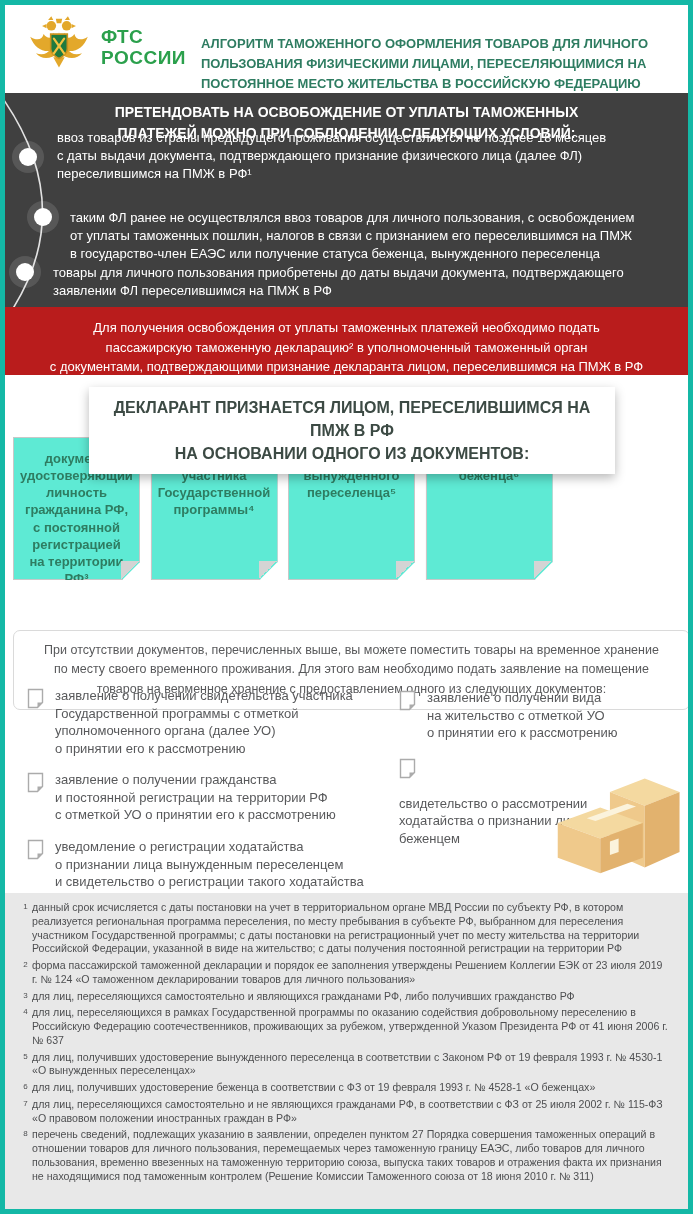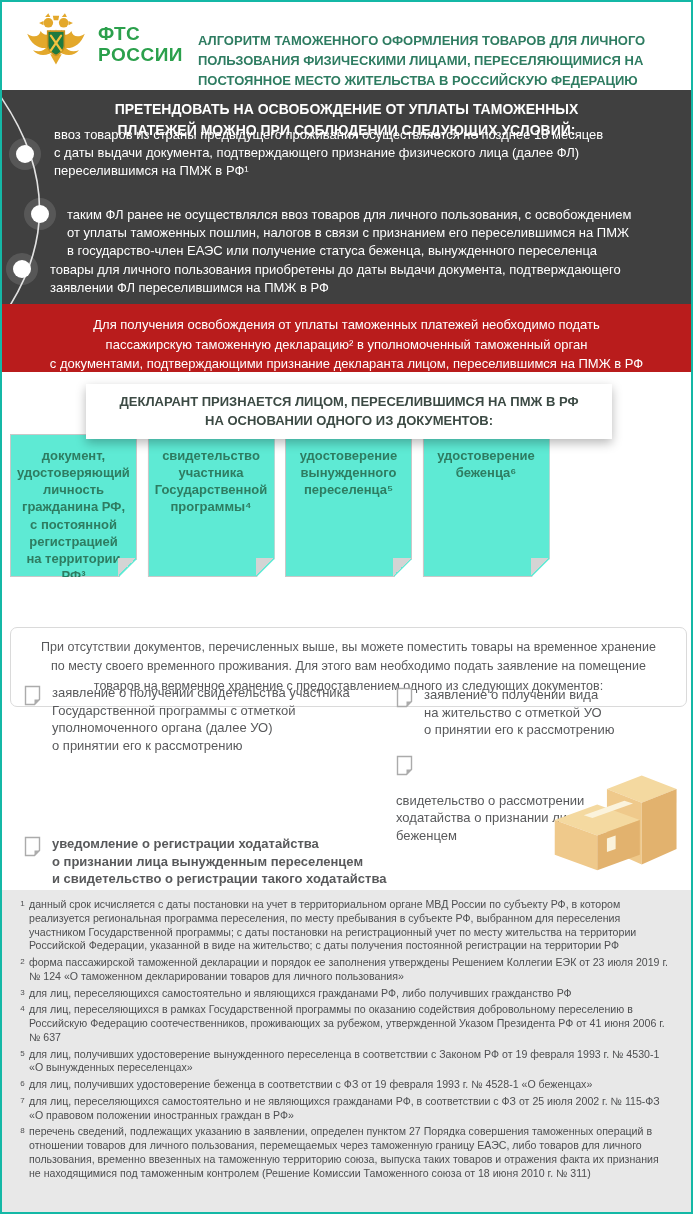--- a/index.html
+++ b/index.html
@@ -1,20 +1,20 @@
 <!DOCTYPE html>
 <html lang="ru"><head>
 <meta charset="utf-8">
 <style>
   * { margin:0; padding:0; box-sizing:border-box; }
   html,body { background:#fff; }
   body { font-family:"Liberation Sans", sans-serif; }
   .page {
     position:relative; width:693px; height:1214px; margin:0 auto;
-    background:#fff; overflow:hidden; border:2px solid #14b8a6;
+    background:#fff; overflow:hidden; border:5px solid #14b8a6;
   }
   .pre { white-space:pre-line; }
 
   
   .header { position:relative; height:88px; background:#fff; }
   .logo-wrap { position:absolute; left:22px; top:9px; display:flex; align-items:center; gap:10px; }
   .logo-text { color:#2BA04C; font-weight:bold; font-size:19px; line-height:1.12; letter-spacing:.5px; }
   .header-title {
     position:absolute; left:196px; top:17px; width:478px;
     color:#2E7C61; font-weight:bold; font-size:13px; line-height:1.55; text-transform:uppercase;margin-top:12px;
@@ -33,21 +33,21 @@
   .declaration-note {
     height:68px; background:#b91c1c; color:#fff; text-align:center;
     font-size:13px; line-height:1.5; padding-top:11px;
   }
 
   
   .docs-section { position:relative; height:518px; background:#fff; }
   .docs-heading {
     position:absolute; left:84px; top:12px; width:526px; padding:9px 6px 8px;
     background:#fff; box-shadow:0 4px 10px rgba(0,0,0,.28);
-    text-align:center; color:#3C4A44; font-weight:bold; font-size:13px; line-height:1.45;
+    text-align:center; color:#3C4A44; font-weight:bold; font-size:16px; line-height:1.45;
     text-transform:uppercase; z-index:2;
   }
   .cards-row { position:absolute; left:8px; top:62px; width:677px; display:flex; gap:10.5px; z-index:1; }
   .doc-card {
     position:relative; width:127px; height:143px; background:#5eead4;
     border:1px solid #C8C8C8; box-shadow:2px 3px 6px rgba(0,0,0,.18);
     clip-path:polygon(0 0,100% 0,100% calc(100% - 18px),calc(100% - 18px) 100%,0 100%);
     padding:12px 6px 0; text-align:center;
     color:#2E7C61; font-weight:bold; font-size:13px; line-height:1.32;
   }
@@ -59,21 +59,21 @@
   .storage-intro {
     position:absolute; left:8px; top:222px; width:677px; min-height:76px;
     border:1px solid #DADADA; border-radius:7px; background:#fff;
     text-align:center; color:#58595B; font-size:12.5px; line-height:1.55; padding:10px 12px;margin-top:33px;
   }
 
   .check-item { position:absolute; display:flex; gap:11px; color:#58595B; font-size:13px; line-height:1.35; }
   .check-item .doc-ic { flex:0 0 auto; margin-top:1px; }
   .ci-l1 { left:22px; top:312px; }
   .ci-l2 { left:22px; top:396px; }
-  .ci-l3 { left:22px; top:463px;font-weight:bold; }
+  .ci-l3 { left:22px; top:463px; }
   .ci-r1 { left:394px; top:314px; }
   .ci-r2 { left:394px; top:382px;flex-direction:column; }
   .boxes-illustration { position:absolute; left:545px; top:388px; }
 
   
   .footnotes { height:326px; background:#E8E8E8; padding:8px 20px 6px 14px; }
   .fn { display:flex; margin-bottom:3px; color:#4E4F51; font-size:10.6px; line-height:1.3; }
   .fn-num { flex:0 0 13px; font-size:8px; padding-top:1px; text-align:center; }
 </style>
 </head>
@@ -190,20 +190,31 @@
         <svg width="17" height="21" viewBox="0 0 17 21">
             <path d="M1.5 1.5 h14 v13 l-5 5 h-9 z" fill="#fff" stroke="#ABABAB" stroke-width="1.4"></path>
             <path d="M15.5 14.5 l-5 5 v-5 z" fill="#ABABAB"></path>
           </svg>
       </span>
       <span class="pre">заявление о получении свидетельства участника
 Государственной программы с отметкой
 уполномоченного органа (далее УО)
 о принятии его к рассмотрению</span>
     </div>
+    <div class="check-item ci-l2">
+      <span class="doc-ic">
+        <svg width="17" height="21" viewBox="0 0 17 21">
+            <path d="M1.5 1.5 h14 v13 l-5 5 h-9 z" fill="#fff" stroke="#ABABAB" stroke-width="1.4"></path>
+            <path d="M15.5 14.5 l-5 5 v-5 z" fill="#ABABAB"></path>
+          </svg>
+      </span>
+      <span class="pre">заявление о получении гражданства
+и постоянной регистрации на территории РФ
+с отметкой УО о принятии его к рассмотрению</span>
+    </div>
     <div class="check-item ci-l3">
       <span class="doc-ic">
         <svg width="17" height="21" viewBox="0 0 17 21">
             <path d="M1.5 1.5 h14 v13 l-5 5 h-9 z" fill="#fff" stroke="#ABABAB" stroke-width="1.4"></path>
             <path d="M15.5 14.5 l-5 5 v-5 z" fill="#ABABAB"></path>
           </svg>
       </span>
       <span class="pre">уведомление о регистрации ходатайства
 о признании лица вынужденным переселенцем
 и свидетельство о регистрации такого ходатайства</span>

